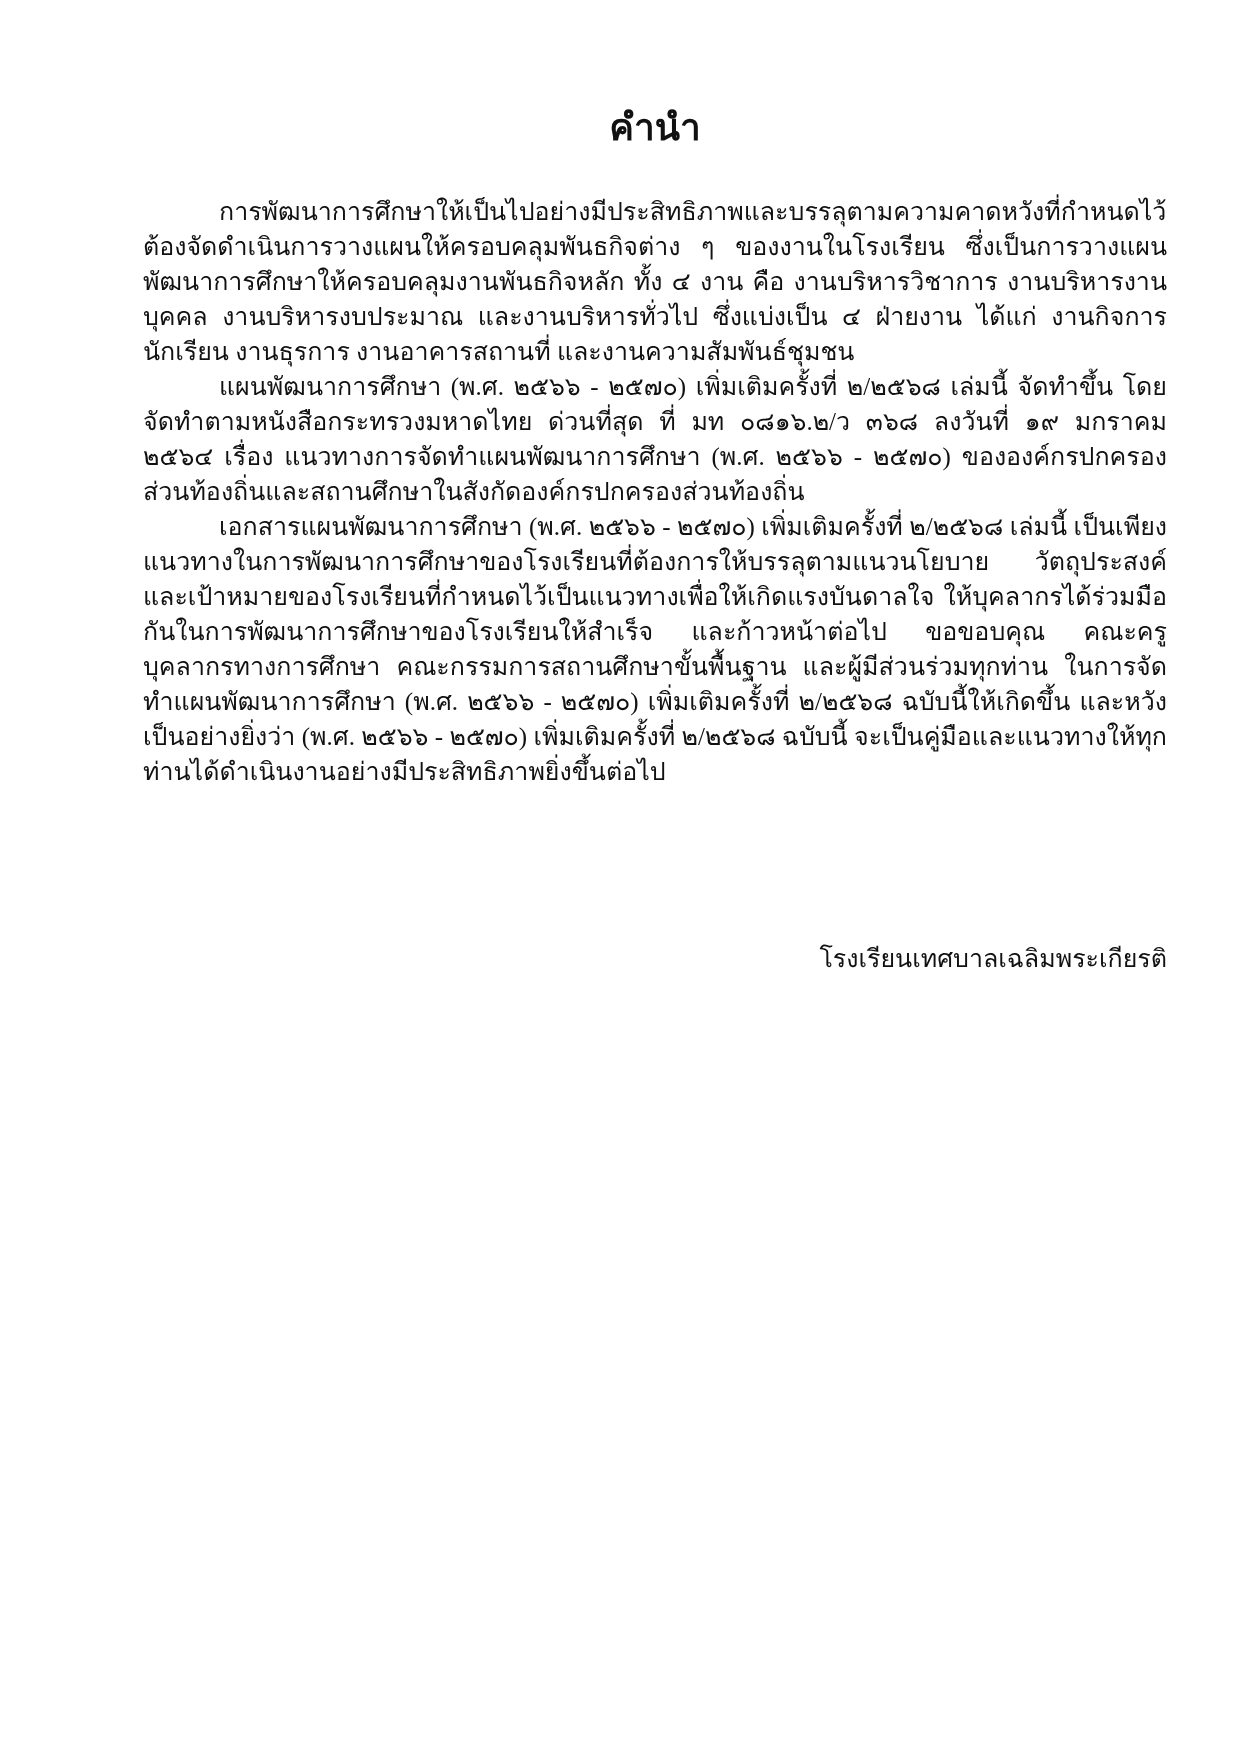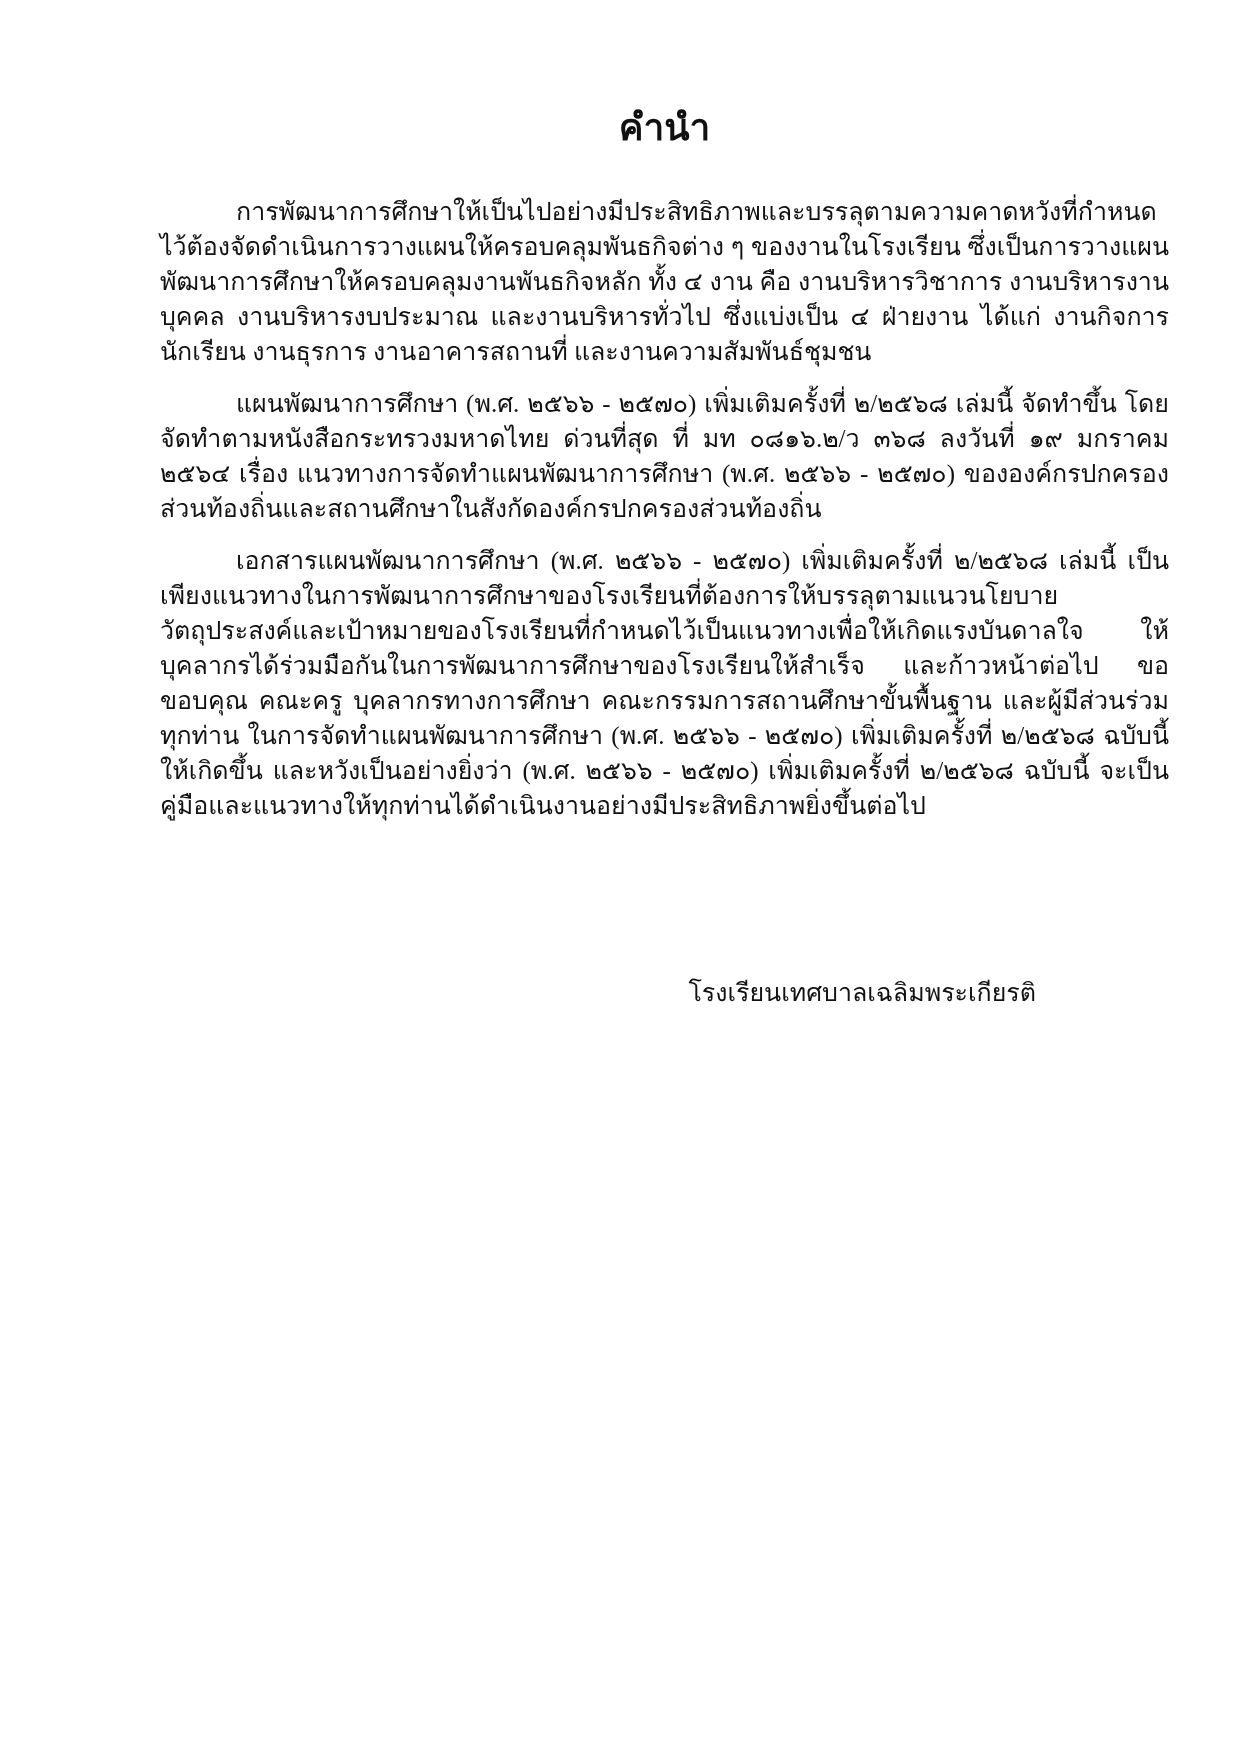--- a/index.html
+++ b/index.html
@@ -7,44 +7,43 @@
     padding: 0;
     background: #ffffff;
   }
   .page {
     position: relative;
     width: 1241px;
     height: 1754px;
     margin: 0 auto;
     background: #ffffff;
     box-sizing: border-box;
-    padding: 106px 55px 0 143px;
+    padding: 106px 74px 0 143px;
     font-family: "Liberation Serif", "DejaVu Serif", serif;
     color: #111111;
     overflow: hidden;
   }
   .doc-title {
     margin: 0 0 44px 0;
     text-align: center;
     font-size: 37px;
     font-weight: bold;
     line-height: 1.2;
   }
   .para {
-    margin: 17px;
+    margin: 0;
     font-size: 25px;
     line-height: 35px;
     text-align: justify;
     text-indent: 76px;
     word-break: normal;
   }
   .signature {
     margin-top: 152px;
     margin-left: auto;
-    margin-right: 150px;
     width: fit-content;
     text-align: right;
     font-size: 25px;
     line-height: 35px;
   }
 </style>
 </head>
 <body>
 
 <div class="page">

